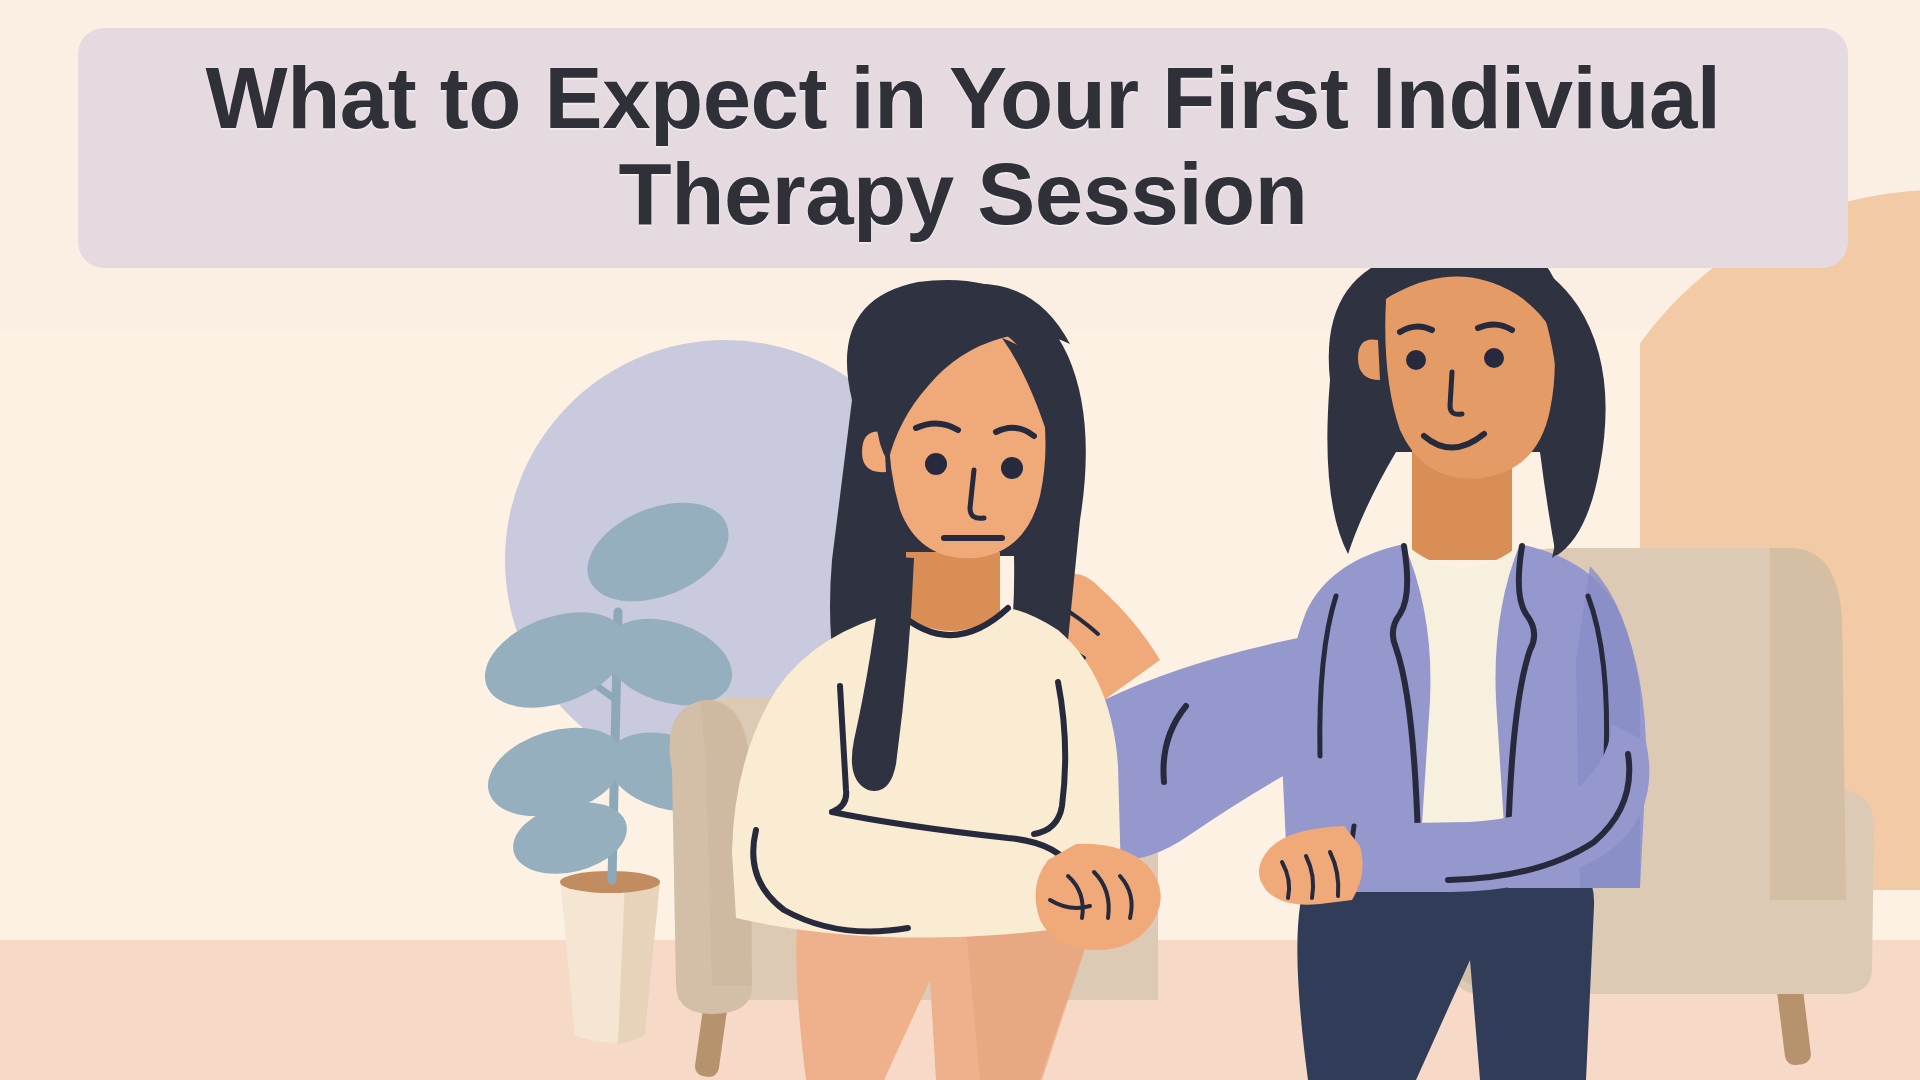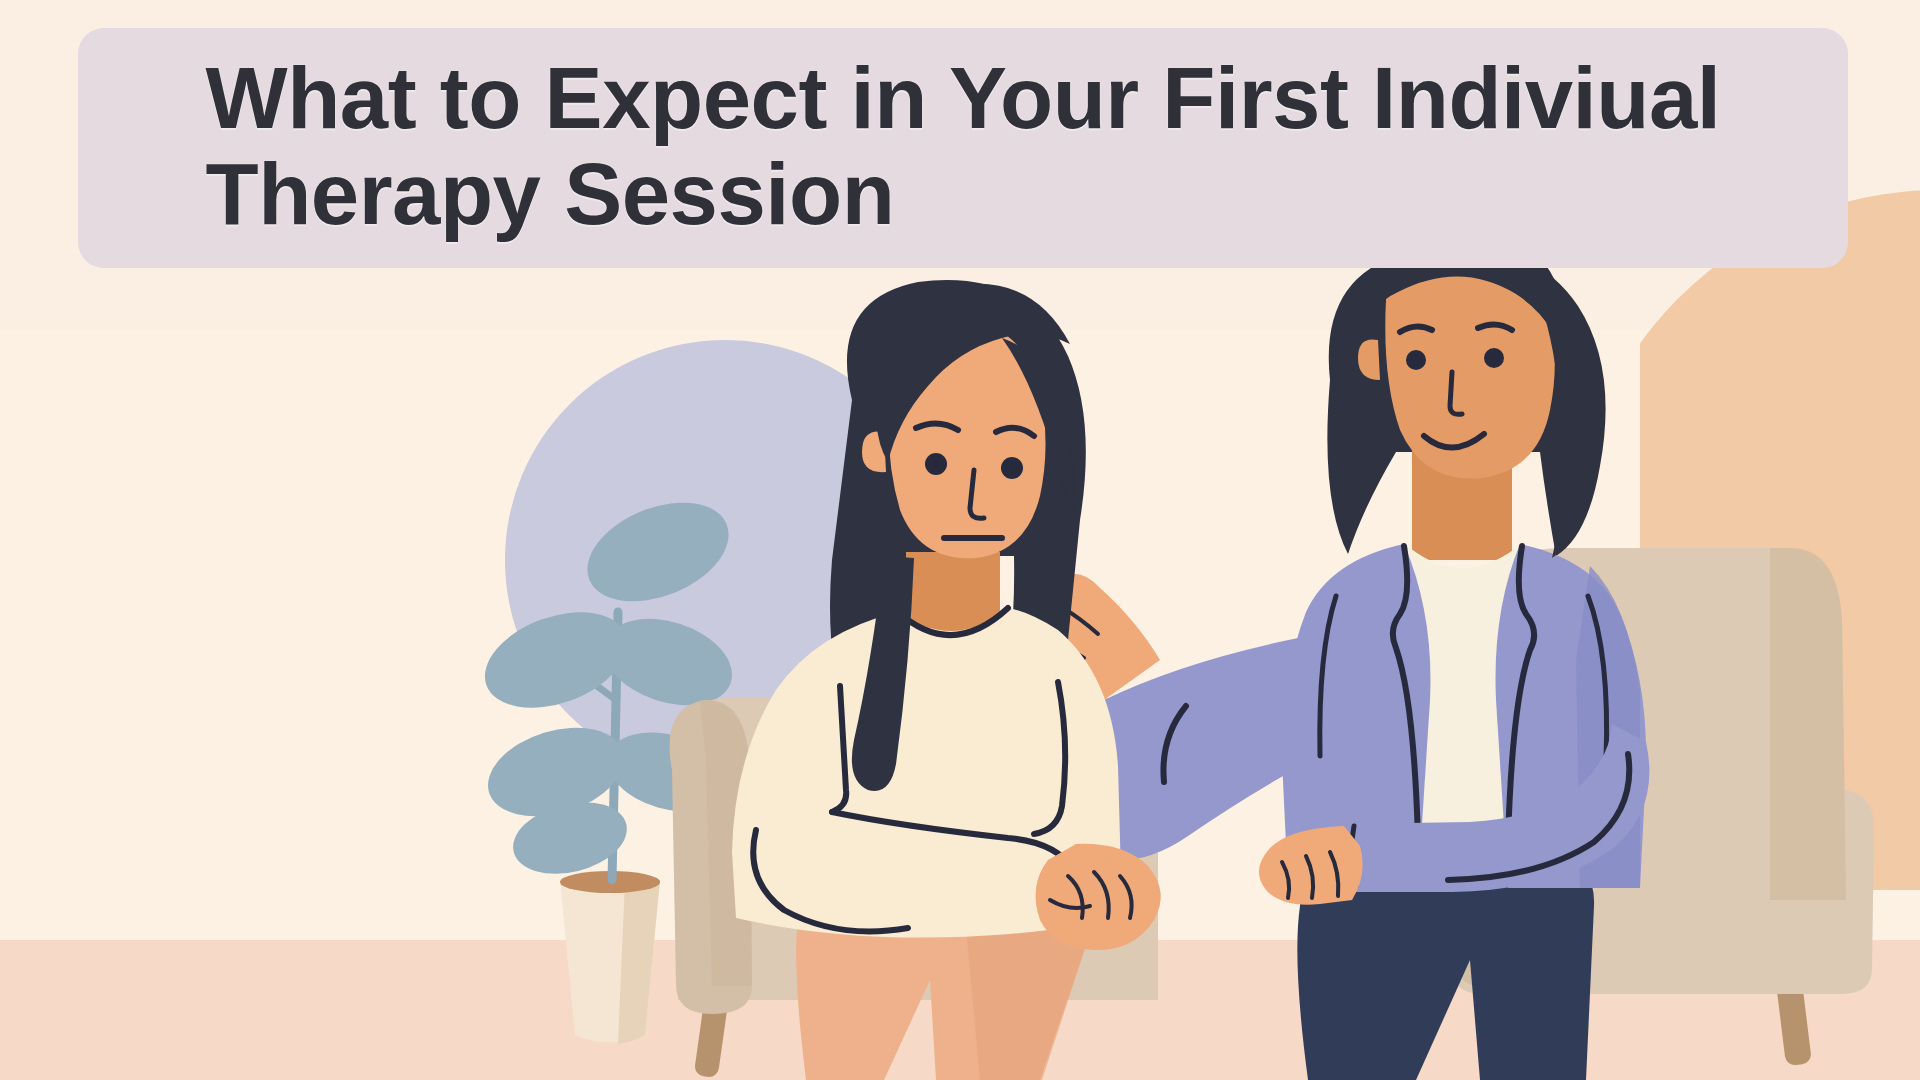--- a/index.html
+++ b/index.html
@@ -48,21 +48,21 @@
     z-index: 5;
   }
 
   #title-text {
     font-family: "Liberation Sans", sans-serif;
     font-weight: 700;
     font-size: 87px;
     line-height: 1.10;
     letter-spacing: -0.5px;
     color: #2f3038;
-    text-align: left;
+    text-align: center;
     white-space: pre-line;
     text-shadow:
       0 0 2px rgba(255,255,255,.55),
       0 2px 0 rgba(255,255,255,.35);
   }
 </style>
 </head>
 <body>
 
 <div id="stage">

